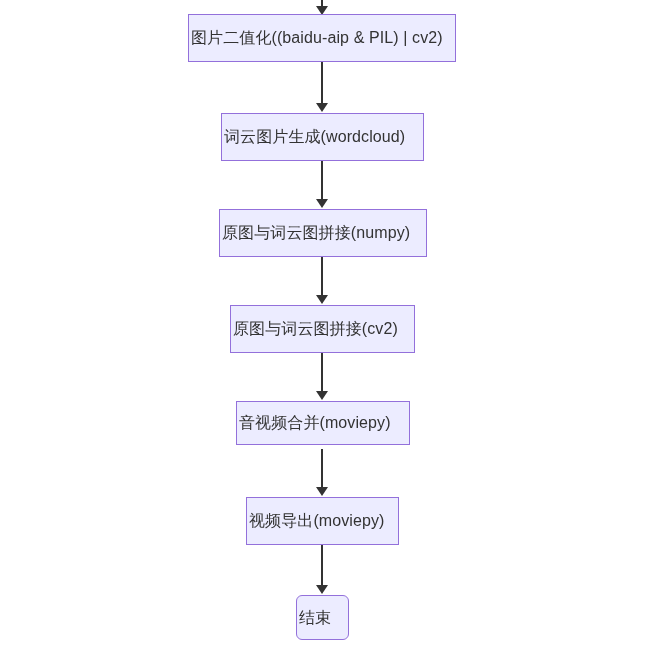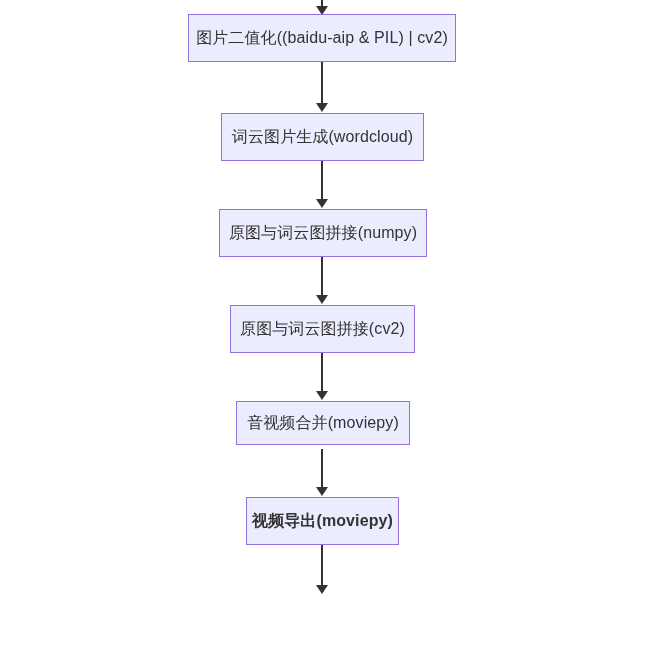--- a/index.html
+++ b/index.html
@@ -21,21 +21,20 @@
   }
 
   
   .node {
     position: absolute;
     box-sizing: border-box;
     background: #ECECFF;
     border: 1px solid #9370DB;
     display: flex;
     align-items: center;
-    justify-content: center;
     color: #333333;
     font-size: 16px;
     line-height: 1;
     white-space: nowrap;
     letter-spacing: 0.1px;
   }
   .node.rounded {
     border-radius: 6px;
   }
   .node-label {
@@ -97,18 +96,21 @@
   </div>
 
   <div class="node" style="left:230px; top:305px; width:185px; height:48px;">
     <span class="node-label">原图与词云图拼接(cv2)</span>
   </div>
 
   <div class="node" style="left:236px; top:401px; width:174px; height:44px;">
     <span class="node-label">音视频合并(moviepy)</span>
   </div>
 
-  <div class="node" style="left:246px; top:497px; width:153px; height:48px;font-weight:bold;">
+  <div class="node" style="left:246px; top:497px; width:153px; height:48px;">
     <span class="node-label">视频导出(moviepy)</span>
   </div>
 
+  <div class="node rounded" style="left:296px; top:595px; width:53px; height:45px;">
+    <span class="node-label">结束</span>
+  </div>
 
 </div>
 
 </body></html>

